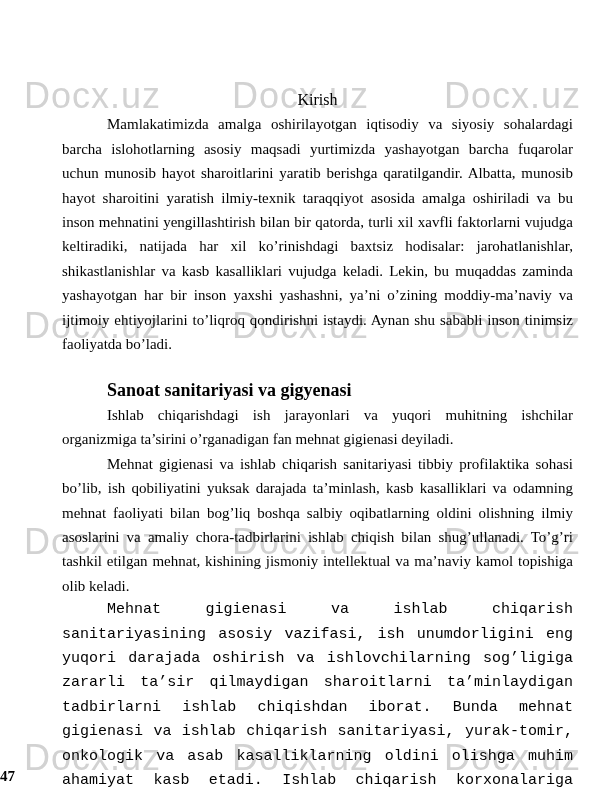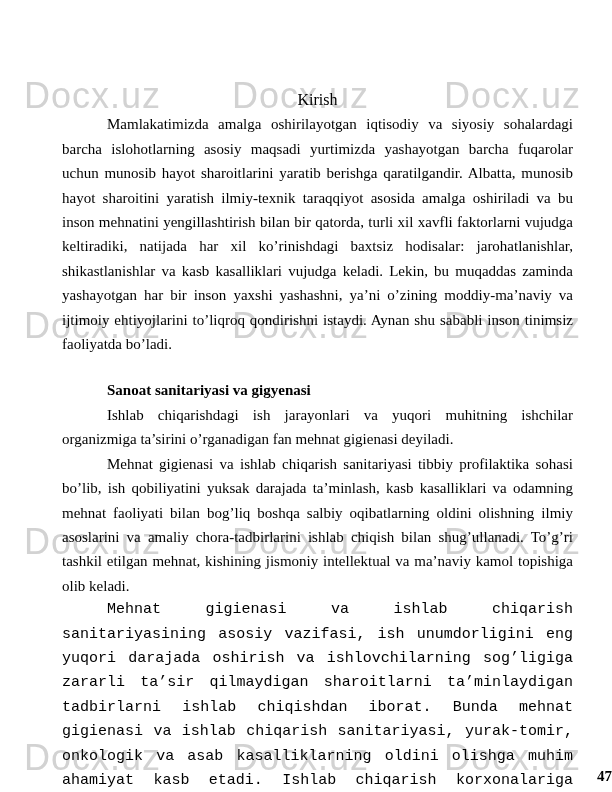--- a/index.html
+++ b/index.html
@@ -52,32 +52,32 @@
     margin: 0;
     text-indent: 45px;
     text-align: justify;
   }
   .para.last {
     text-align-last: justify;
     font-family: Liberation Mono, monospace;
   }
   .heading {
     margin: 22px 0 0 0;
-    font-size: 15px;
+    font-size: 18px;
     font-weight: bold;
     text-indent: 45px;
     line-height: 24.4px;
   }
   .page-number {
     position: absolute;
     left: 0;
     right: 0;
     top: 728px;
     z-index: 1;
-    text-align: right;
+    text-align: left;
     font-size: 15px;
     font-weight: bold;
     font-family: "Liberation Serif", serif;
   }
 </style>
 </head>
 <body>
 
 <div class="page" style="color: rgb(0, 0, 0);">
 

